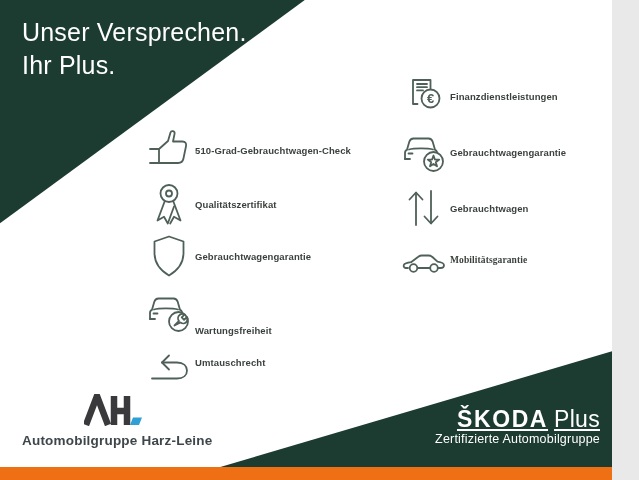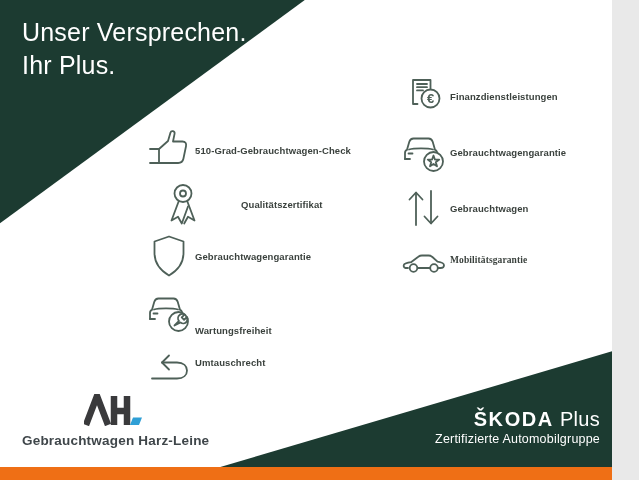--- a/index.html
+++ b/index.html
@@ -45,21 +45,21 @@
     position:absolute;left:22px;top:394px;width:182px;text-align:center;
   }
   .dealer .name{
     margin-top:3px;font-size:13.5px;font-weight:700;color:#3f464a;letter-spacing:.2px;
     white-space:nowrap;
   }
   
   .brand-block{
     position:absolute;right:12px;top:408px;text-align:right;color:#ffffff;z-index:2;
   }
-  .brand-line{font-size:20px;line-height:23px;}
+  .brand-line{font-size:23px;line-height:23px;text-decoration:underline;}
   .brand-line .brand{font-weight:700;letter-spacing:1.6px;}
   .brand-line .suffix{font-weight:400;margin-left:6px;letter-spacing:.3px;}
   .brand-tagline{font-size:12.5px;font-weight:400;letter-spacing:.2px;margin-top:1px;}
 </style>
 </head>
 <body>
 
 <div class="canvas">
 
   <div class="tri-top"></div>
@@ -74,21 +74,21 @@
     <span class="icon-box">
       <svg class="ic" width="48" height="48" viewBox="0 0 48 48">
         <path d="M5 23 H14"></path>
           <path d="M5 37 H22"></path>
         <path d="M14 37 V23 L23 15 L25.5 6.5 C26.2 4.2 30 4.8 29.6 7.6 L28 15.5 H37.5 C40.3 15.5 41.6 17.4 41 20.2 L38.4 32.8 C37.8 35.5 36 37 33.2 37 Z"></path>
       </svg>
     </span>
     <span class="label">510-Grad-Gebrauchtwagen-Check</span>
   </div>
 
-  <div class="feature" style="left:157px;top:180px;gap:32px;">
+  <div class="feature" style="left:143px;top:180px;">
     <span class="icon-box">
       <svg class="ic" width="48" height="48" viewBox="0 0 48 48">
         <path d="M20 20.5 L12.5 40.5 L19 36.8 L22.8 43.5 L29 26.5"></path>
         <path d="M28 20.5 L35.5 40.5 L29 36.8 L25.2 43.5"></path>
         <circle class="fillwhite" cx="24" cy="13.5" r="8.5"></circle>
         <circle cx="24" cy="13.5" r="3"></circle>
       </svg>
     </span>
     <span class="label">Qualitätszertifikat</span>
   </div>
@@ -178,21 +178,21 @@
     <span class="label">Mobilitätsgarantie</span>
   </div>
 
 
   <div class="dealer">
     <svg width="58" height="32" viewBox="0 0 58 32" aria-label="AH.">
       <path d="M2 31 L13 2 L24 31" fill="none" stroke="#3a3a3c" stroke-width="6.5"></path>
       <path d="M30 2 V31 M30 17 H43 M43 2 V31" fill="none" stroke="#3a3a3c" stroke-width="6.5"></path>
       <polygon points="49,23.5 58,23.5 55,31 46,31" fill="#2f9fd6"></polygon>
     </svg>
-    <div class="name">Gebrauchtwagen Harz-Leine</div>
+    <div class="name">Automobilgruppe Harz-Leine</div>
   </div>
 
   <div class="brand-block">
     <div class="brand-line">
       <span class="brand">ŠKODA</span><span class="suffix">Plus</span>
     </div>
     <div class="brand-tagline">Zertifizierte Automobilgruppe</div>
   </div>
 
   <div class="orange-bar"></div>

